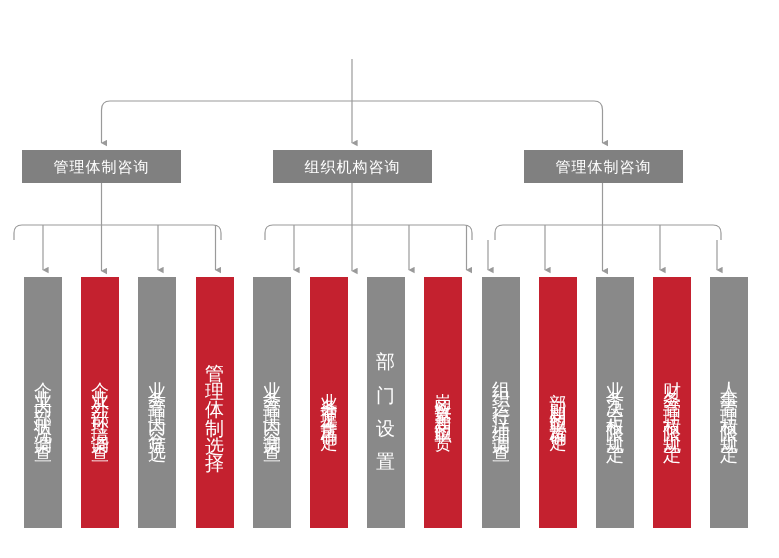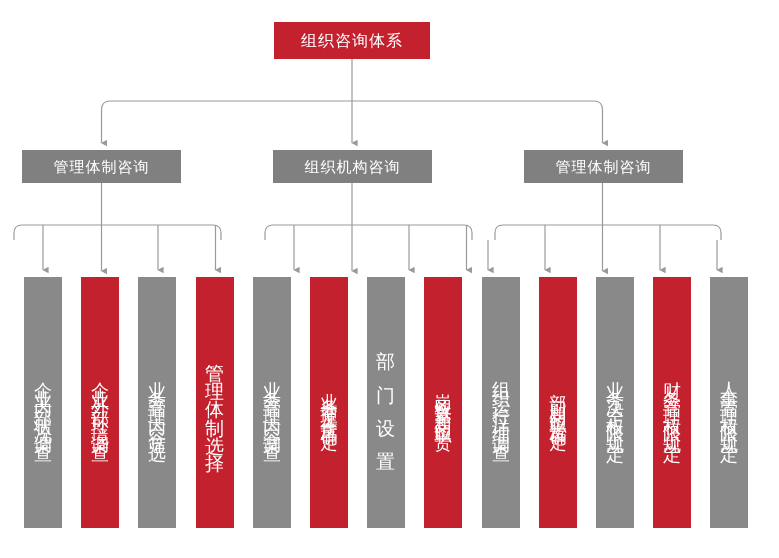--- a/index.html
+++ b/index.html
@@ -174,23 +174,20 @@
     </g>
     <g fill="none" stroke="#9A9A9A" stroke-width="1.2" marker-end="url(#arrowhead)">
       <path d="M488,240 L488,270"></path>
       <path d="M545,240 L545,270"></path>
       <path d="M602.5,270 L602.5,271"></path>
       <path d="M660,240 L660,270"></path>
       <path d="M717,240 L717,270"></path>
     </g>
   </svg>
 
-  <div class="root-box">
-    <span class="box-label">组织咨询体系</span>
-  </div>
 
   <div class="cat-box cat-0">
     <span class="box-label">管理体制咨询</span>
   </div>
   <div class="cat-box cat-1">
     <span class="box-label">组织机构咨询</span>
   </div>
   <div class="cat-box cat-2">
     <span class="box-label">管理体制咨询</span>
   </div>

